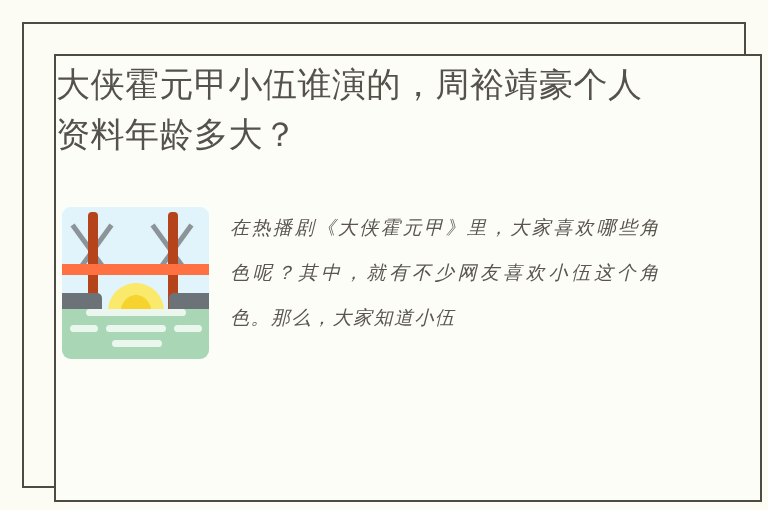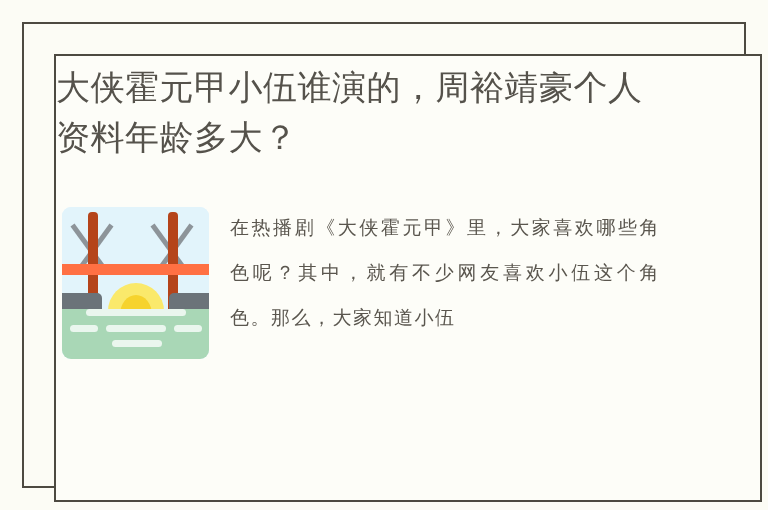--- a/index.html
+++ b/index.html
@@ -40,21 +40,21 @@
   #article-title {
     position: absolute;
     left: 56px;
     top: 62px;
     width: 600px;
     font-size: 34px;
     line-height: 50px;
     letter-spacing: 0.5px;
     color: #55524B;
     font-weight: 400;
-    font-family: Liberation Sans, sans-serif;
+    font-family: Liberation Mono, monospace;
     white-space: pre-line;
   }
 
   
   #article-body {
     position: absolute;
     left: 62px;
     top: 207px;
     width: 620px;
     height: 200px;
@@ -148,20 +148,21 @@
   #article-excerpt {
     position: absolute;
     left: 168px;
     top: -2px;
     width: 430px;
     font-size: 19px;
     line-height: 45px;
     color: #5A564E;
     letter-spacing: 1.5px;
     font-family: "DejaVu Sans", "Liberation Sans", sans-serif;
+    font-style: italic;
     font-weight: 300;
     text-align: justify;
   }
 </style>
 </head>
 <body>
 
 <div id="card-frame-outer">
   <div id="card-frame-inner"></div>
 </div>

